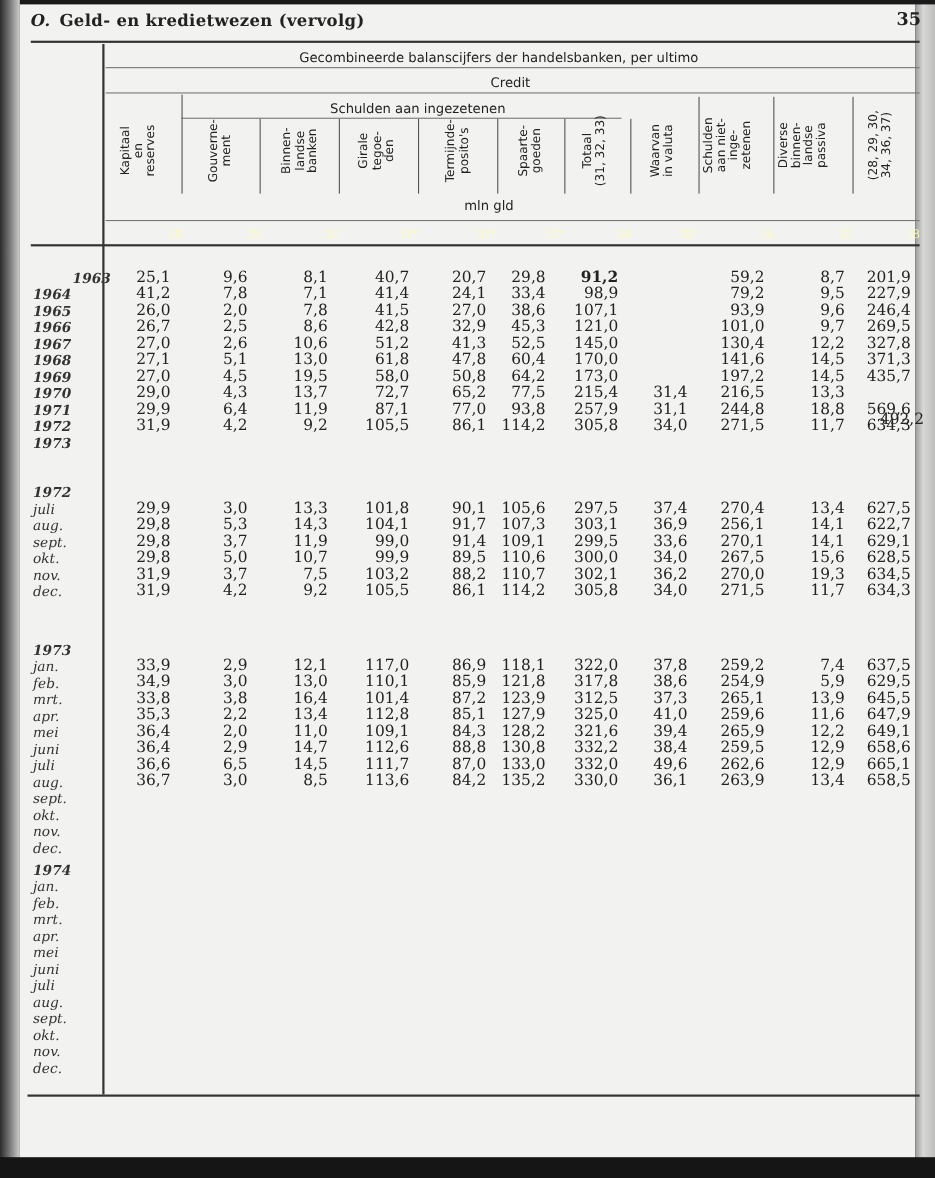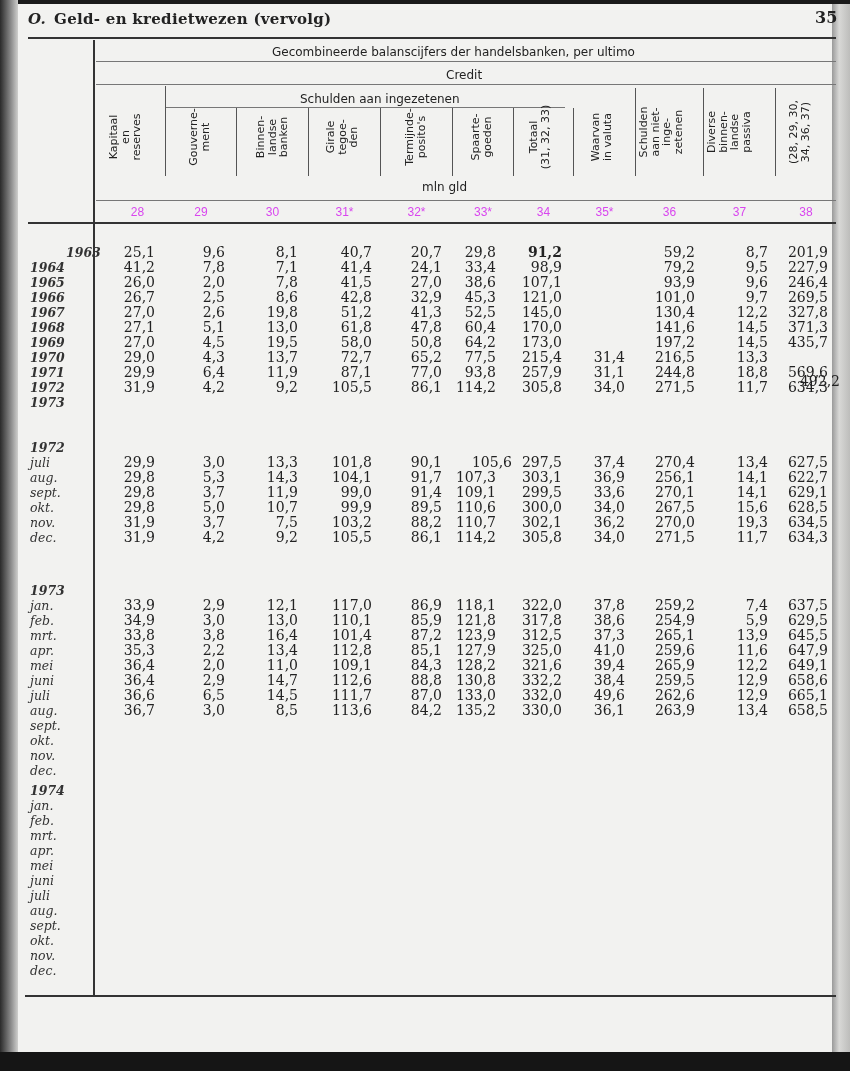--- a/index.html
+++ b/index.html
@@ -36,21 +36,21 @@
   .rule { position:absolute; background:#333; }
   .hdr-text {
     position:absolute; font-family:"DejaVu Sans", sans-serif; font-size:12px; white-space:nowrap; color:#222;
   }
   .vhead {
     position:absolute; font-family:"DejaVu Sans", sans-serif; font-size:11px; line-height:11.5px;
     transform:rotate(-90deg); transform-origin:left top; white-space:pre; text-align:center;
     color:#222;
   }
   .colnum {
-    position:absolute; top:205px; font-family:Liberation Sans, sans-serif; font-size:12px; text-align:center; color:#d946ef;
+    position:absolute; top:205px; font-family:Liberation Serif, serif; font-size:12px; text-align:right; color:#fef9c3;
   }
   .vline { position:absolute; width:1px; background:#555; }
   .rowlabel {
     position:absolute; left:30px; font-family:"DejaVu Serif", serif; font-style:italic; font-size:12.5px; line-height:15px; color:#333;
   }
   .rowlabel.bold { font-weight:bold; }
   .cell {
     position:absolute; font-family:"DejaVu Serif", serif; font-size:14px; line-height:15px; text-align:right; color:#222;
   }
 </style>
@@ -175,21 +175,21 @@
     <div class="cell" style="top: 290px; left: 312px; width: 60px;">42,8</div>
     <div class="cell" style="top: 290px; left: 382px; width: 60px;">32,9</div>
     <div class="cell" style="top: 290px; left: 436px; width: 60px;">45,3</div>
     <div class="cell" style="top: 290px; left: 502px; width: 60px;">121,0</div>
     <div class="cell" style="top: 290px; left: 635px; width: 60px;">101,0</div>
     <div class="cell" style="top: 290px; left: 708px; width: 60px;">9,7</div>
     <div class="cell" style="top: 290px; left: 768px; width: 60px;">269,5</div>
     <div class="rowlabel bold" style="top: 305px;">1967</div>
     <div class="cell" style="top: 305px; left: 95px; width: 60px;">27,0</div>
     <div class="cell" style="top: 305px; left: 165px; width: 60px;">2,6</div>
-    <div class="cell" style="top: 305px; left: 238px; width: 60px;">19,8</div>
+    <div class="cell" style="top: 305px; left: 238px; width: 60px;">10,6</div>
     <div class="cell" style="top: 305px; left: 312px; width: 60px;">51,2</div>
     <div class="cell" style="top: 305px; left: 382px; width: 60px;">41,3</div>
     <div class="cell" style="top: 305px; left: 436px; width: 60px;">52,5</div>
     <div class="cell" style="top: 305px; left: 502px; width: 60px;">145,0</div>
     <div class="cell" style="top: 305px; left: 635px; width: 60px;">130,4</div>
     <div class="cell" style="top: 305px; left: 708px; width: 60px;">12,2</div>
     <div class="cell" style="top: 305px; left: 768px; width: 60px;">327,8</div>
     <div class="rowlabel bold" style="top: 320px;">1968</div>
     <div class="cell" style="top: 320px; left: 95px; width: 60px;">27,1</div>
     <div class="cell" style="top: 320px; left: 165px; width: 60px;">5,1</div>
@@ -249,21 +249,21 @@
     <div class="cell" style="top: 380px; left: 708px; width: 60px;">11,7</div>
     <div class="cell" style="top: 380px; left: 768px; width: 60px;">634,3</div>
     <div class="rowlabel bold" style="top: 395px;">1973</div>
     <div class="rowlabel bold" style="top: 440px;">1972</div>
     <div class="rowlabel" style="top: 455px;">juli</div>
     <div class="cell" style="top: 455px; left: 95px; width: 60px;">29,9</div>
     <div class="cell" style="top: 455px; left: 165px; width: 60px;">3,0</div>
     <div class="cell" style="top: 455px; left: 238px; width: 60px;">13,3</div>
     <div class="cell" style="top: 455px; left: 312px; width: 60px;">101,8</div>
     <div class="cell" style="top: 455px; left: 382px; width: 60px;">90,1</div>
-    <div class="cell" style="top: 455px; left: 436px; width: 60px; padding-left: 16px;">105,6</div>
+    <div class="cell" style="top: 455px; left: 436px; width: 60px;">105,6</div>
     <div class="cell" style="top: 455px; left: 502px; width: 60px;">297,5</div>
     <div class="cell" style="top: 455px; left: 565px; width: 60px;">37,4</div>
     <div class="cell" style="top: 455px; left: 635px; width: 60px;">270,4</div>
     <div class="cell" style="top: 455px; left: 708px; width: 60px;">13,4</div>
     <div class="cell" style="top: 455px; left: 768px; width: 60px; text-align: right;">627,5</div>
     <div class="rowlabel" style="top: 470px;">aug.</div>
     <div class="cell" style="top: 470px; left: 95px; width: 60px;">29,8</div>
     <div class="cell" style="top: 470px; left: 165px; width: 60px;">5,3</div>
     <div class="cell" style="top: 470px; left: 238px; width: 60px;">14,3</div>
     <div class="cell" style="top: 470px; left: 312px; width: 60px;">104,1</div>

